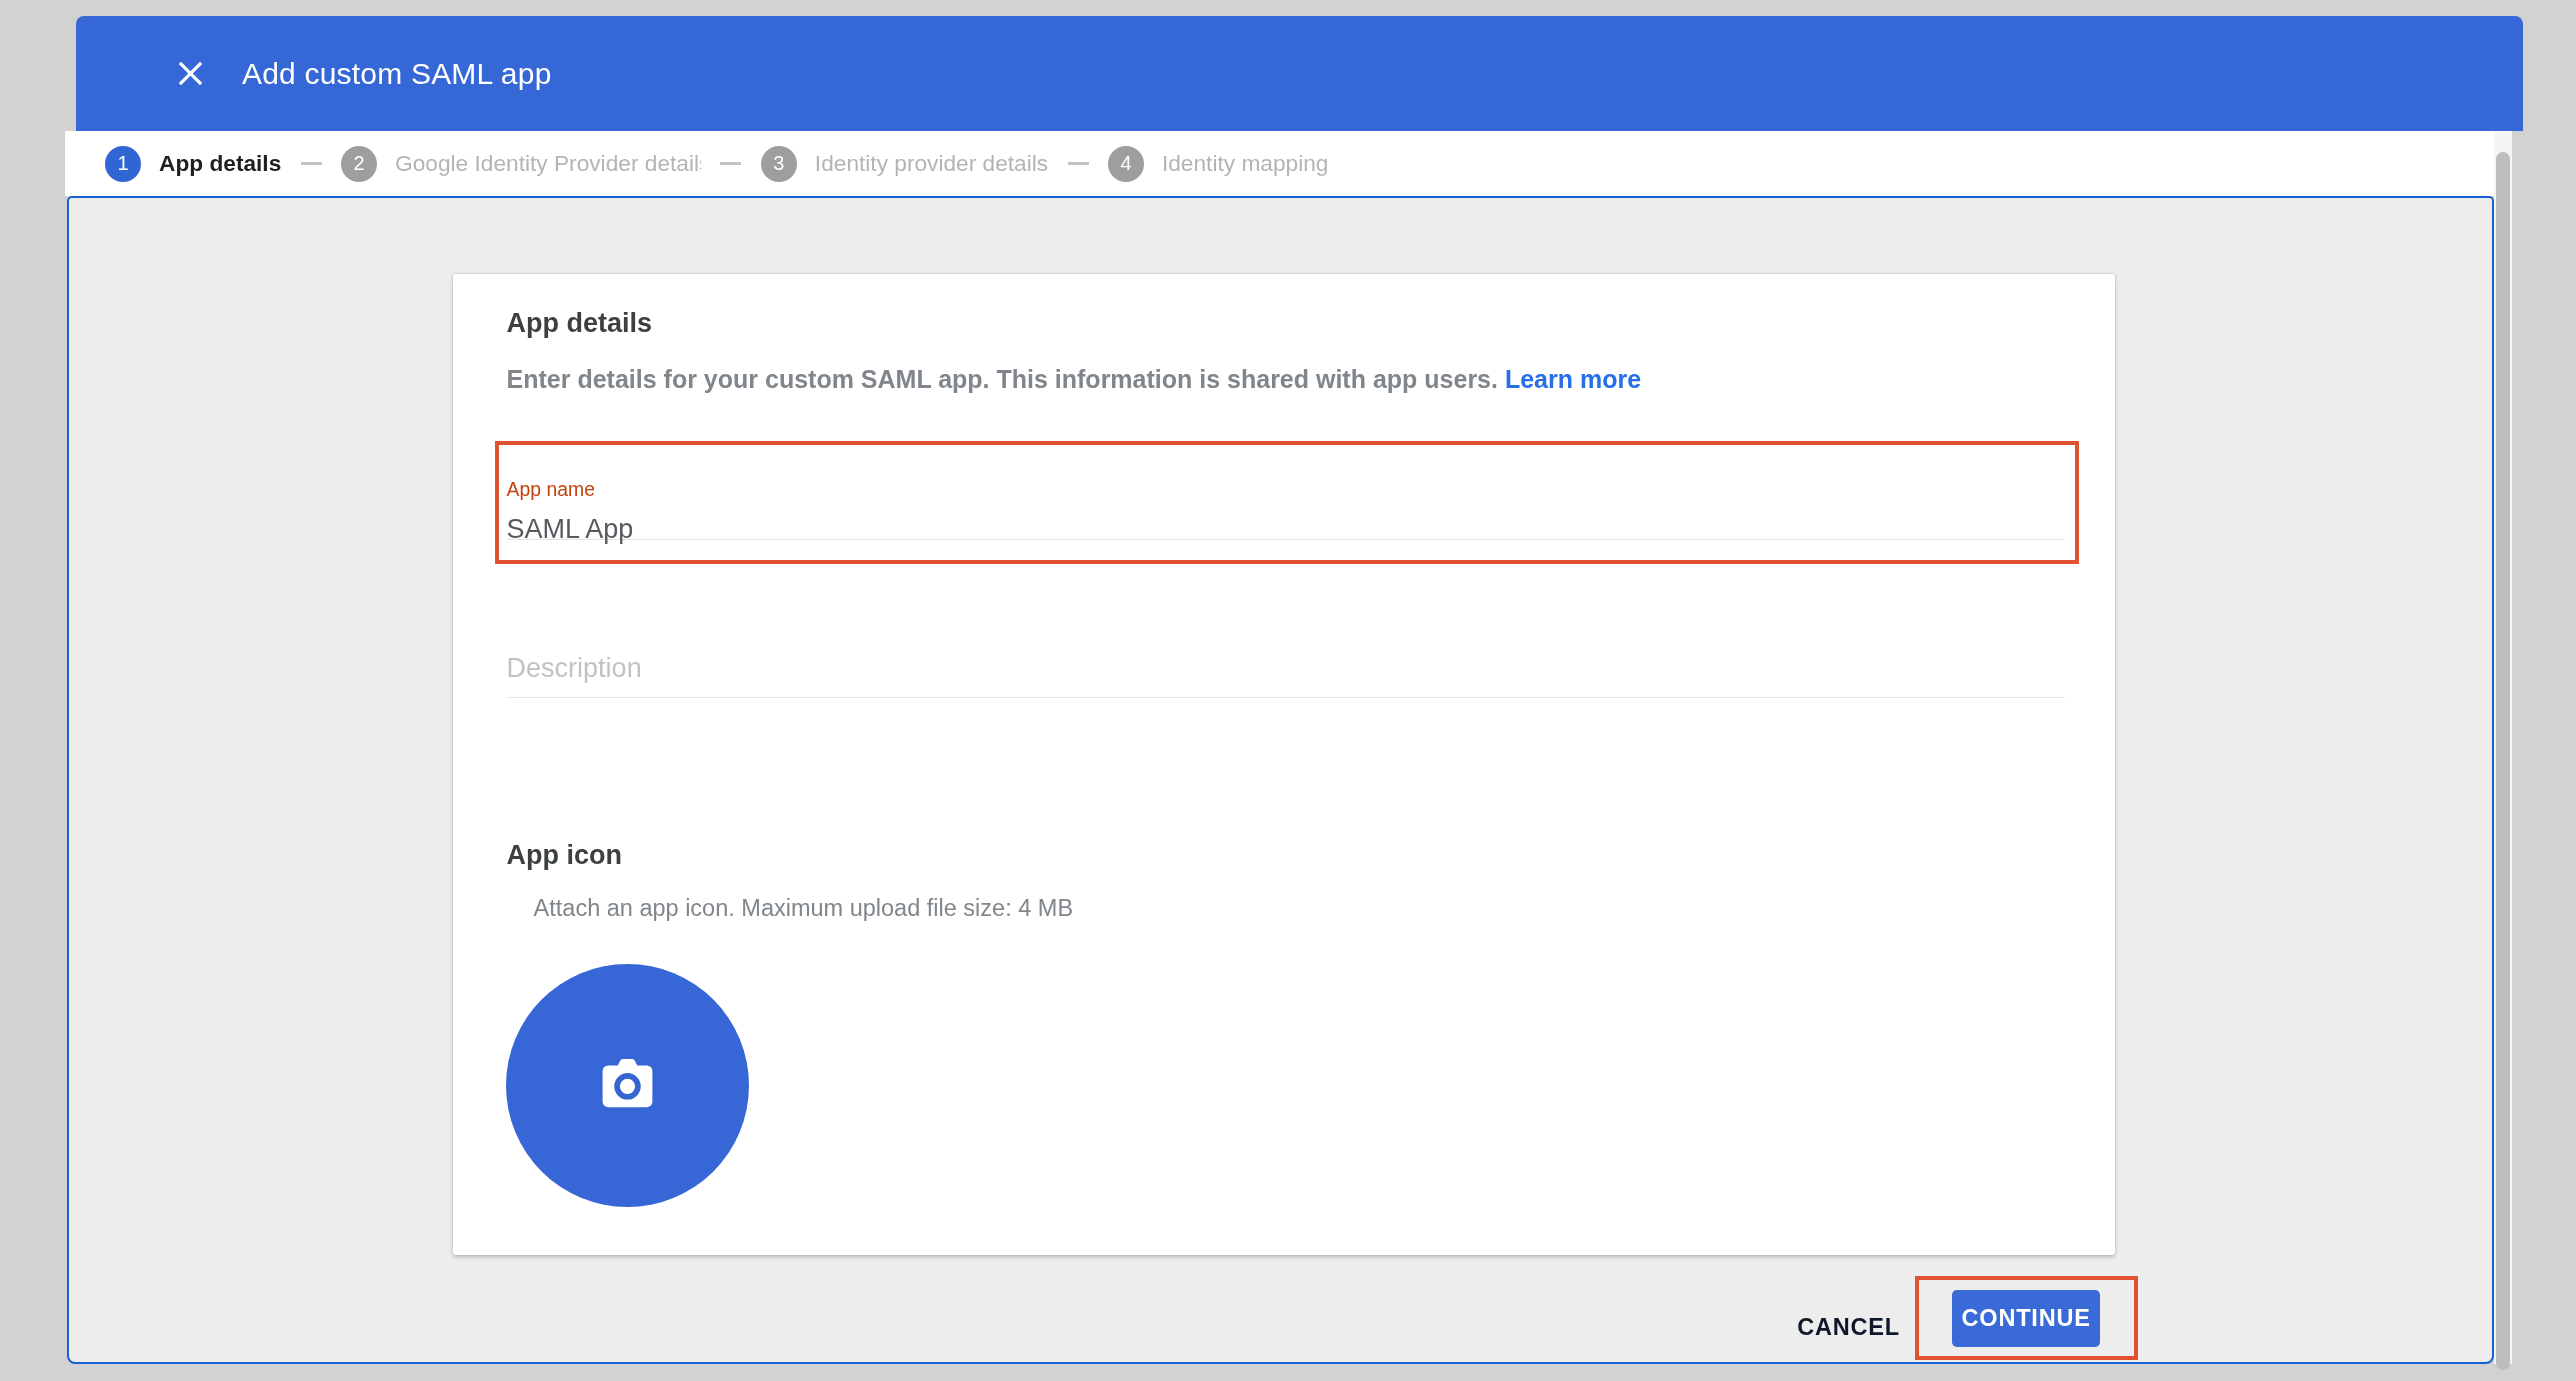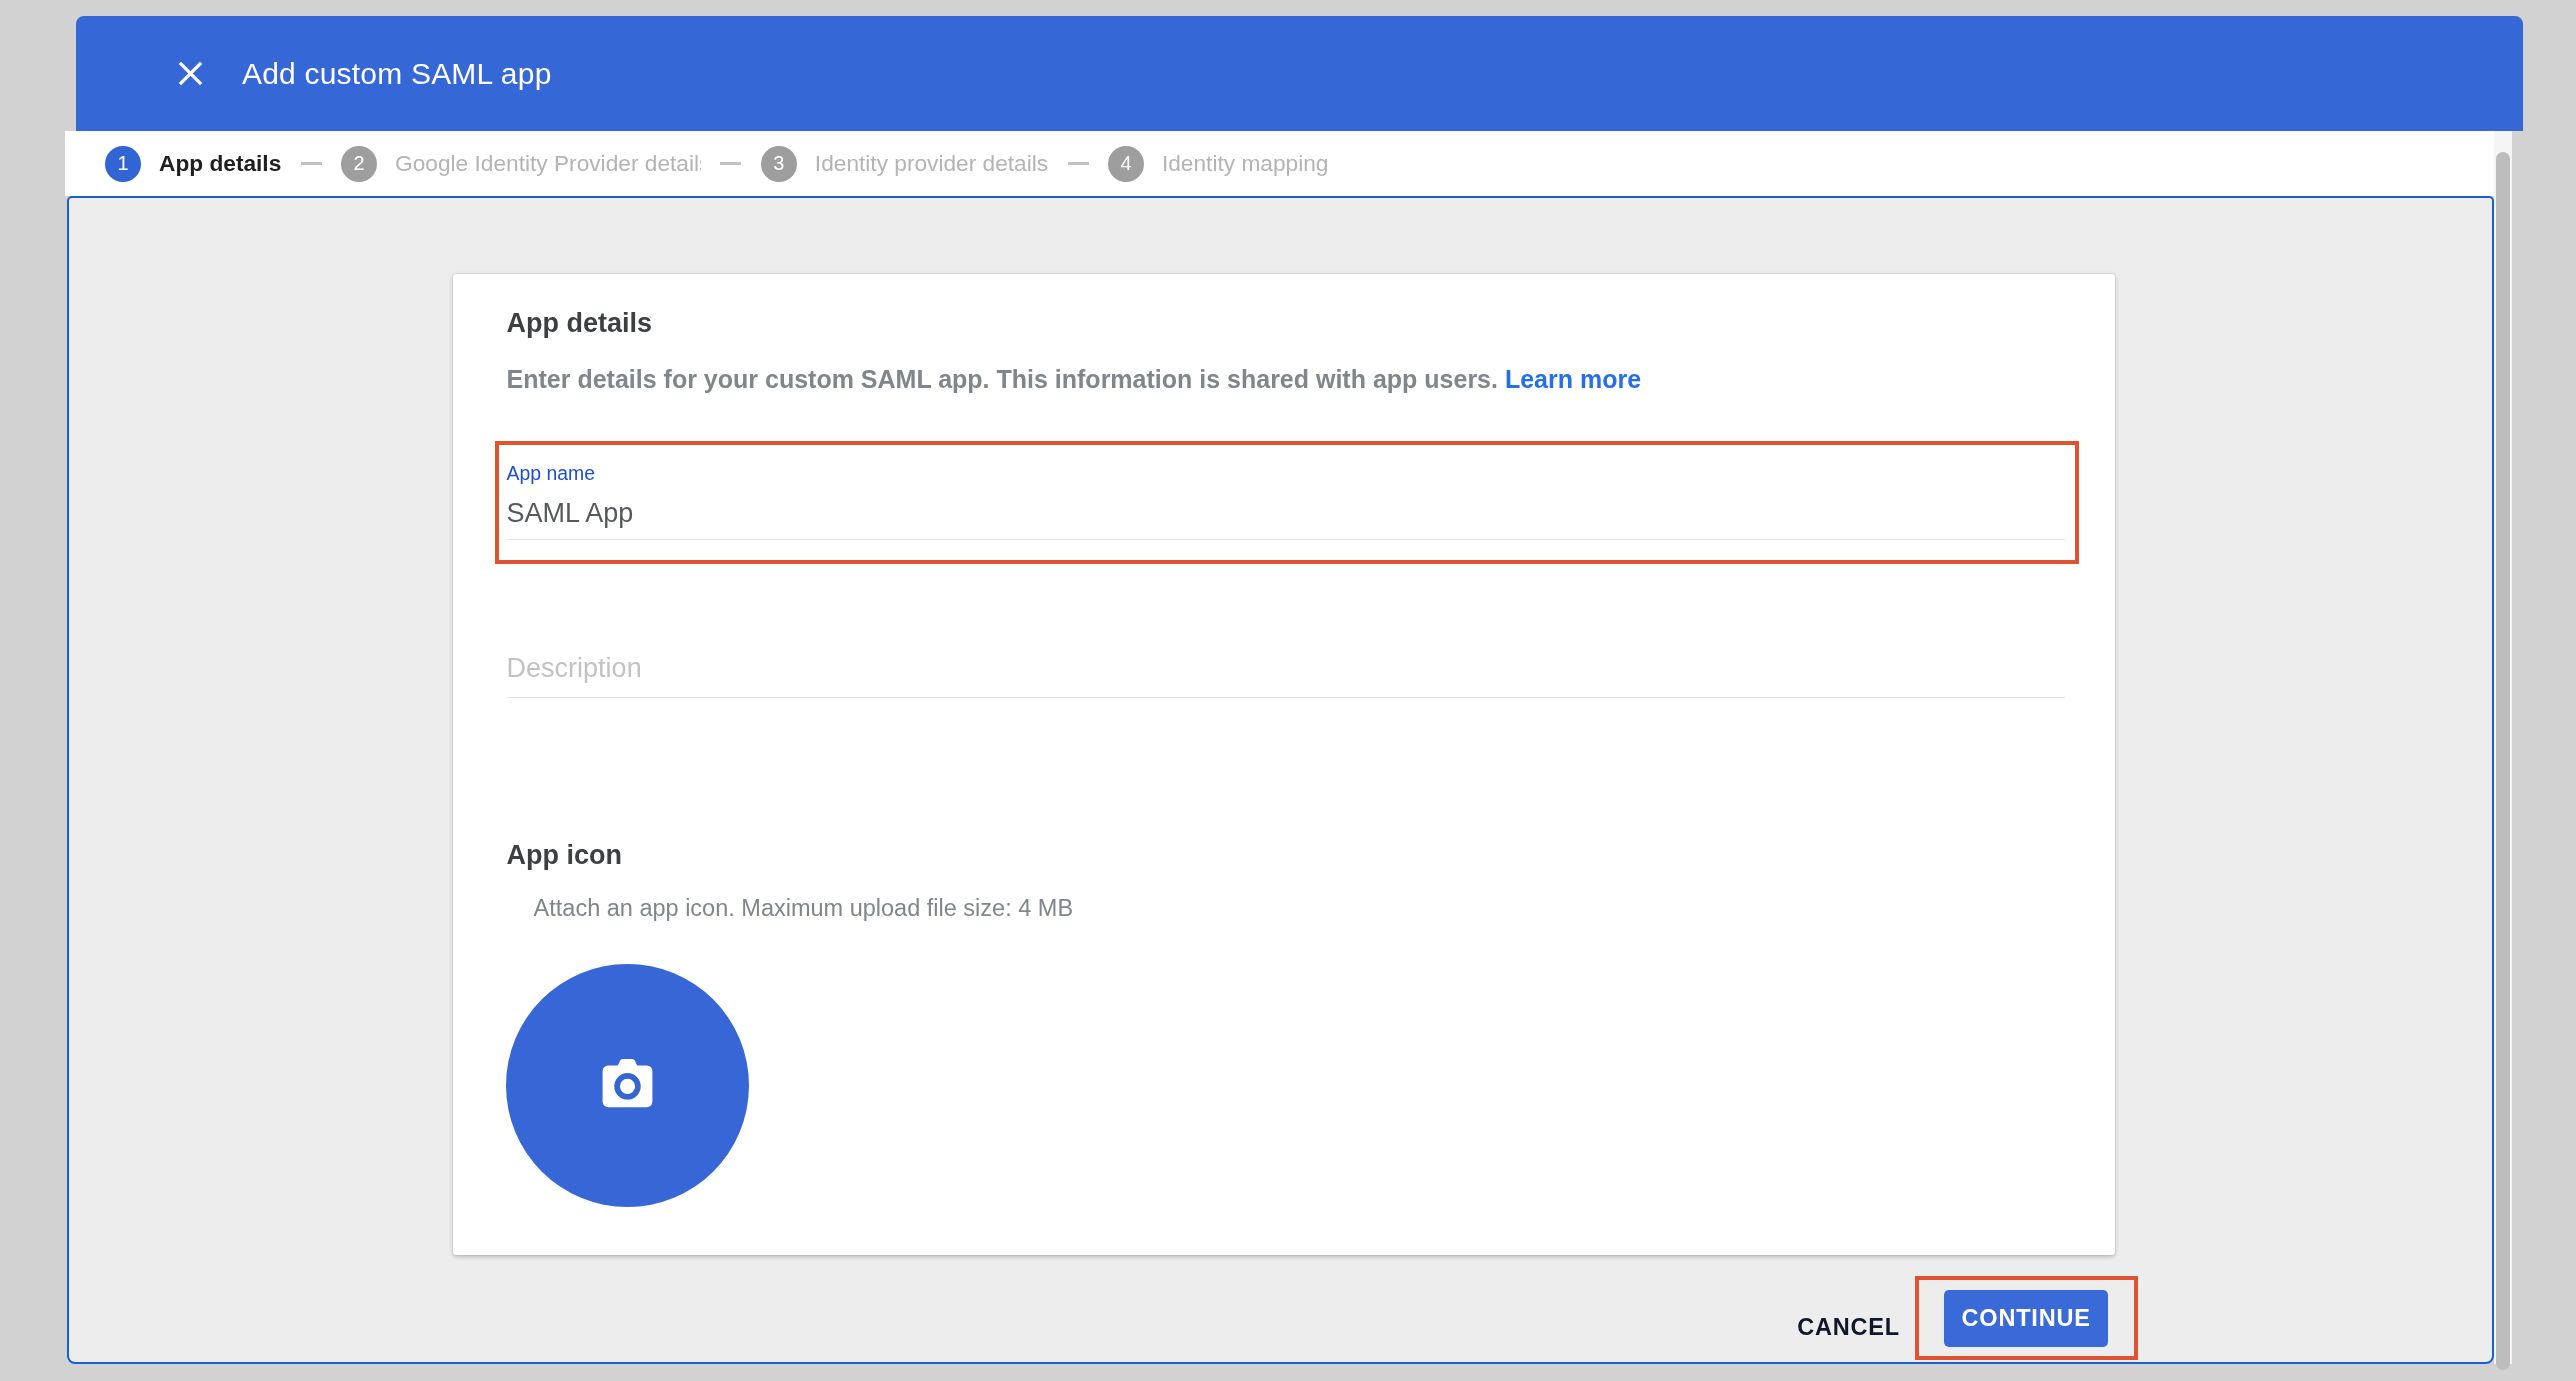--- a/index.html
+++ b/index.html
@@ -54,21 +54,21 @@
   }
   .card-title { position:absolute; left:54px; top:34px; font-size:27px; font-weight:700; color:#3c4043; }
   .card-desc  { position:absolute; left:54px; top:91px; font-size:25px; color:#80868b;font-weight:bold; }
   .card-desc a { color:#2570e8; text-decoration:none; cursor:pointer; }
 
   .appname-highlight {
     position:absolute; left:42px; top:167px; width:1584px; height:123px;
     border:4.9px solid #df5332; pointer-events:none;
   }
   .field-appname { position:absolute; left:54px; top:188px; width:1558px; height:78px; border-bottom:1.6px solid #e4e4e4; }
-  .field-label { font-size:19.4px; color:#1d4ed8; display:block; }
+  .field-label { font-size:19.4px; color:#c2410c; display:block;margin-top:16px; }
   .field-appname input {
     border:none; outline:none; background:transparent; width:100%;
     font-family:Liberation Sans, sans-serif;
     font-size:27px; color:#56595e; margin-top:13px;
   }
   .field-desc { position:absolute; left:54px; top:379px; width:1558px; height:45px; border-bottom:1.6px solid #e4e4e4; }
   .field-desc input {
     border:none; outline:none; background:transparent; width:100%;
     font-family:"Liberation Sans", sans-serif;
     font-size:27px; color:#56595e;
@@ -89,21 +89,21 @@
     font-size:23.5px; font-weight:700; color:#0f172a; letter-spacing:0.8px;
     display:flex; align-items:center; justify-content:center; cursor:pointer;
     background:none; border:none; font-family:"Liberation Sans", sans-serif;
   }
   .continue-highlight {
     position:absolute; left:1846px; top:1078px; width:223px; height:84px;
     border:4.9px solid #df5332;
     display:flex; align-items:center; justify-content:center;
   }
   .continue-btn {
-    width:164px; height:57px; background:#3a6ad7; border:none; border-radius:4.9px;
+    width:148px; height:57px; background:#3a6ad7; border:none; border-radius:4.9px;
     color:#ffffff; font-size:23.5px; font-weight:700; letter-spacing:0.8px; cursor:pointer;
     font-family:"Liberation Sans", sans-serif;
   }
 
   
   .scroll-track {
     position:absolute; left:2429px; top:115px; width:18px; height:1233px;
     background:#f5f5f5;
   }
   .scroll-thumb {

